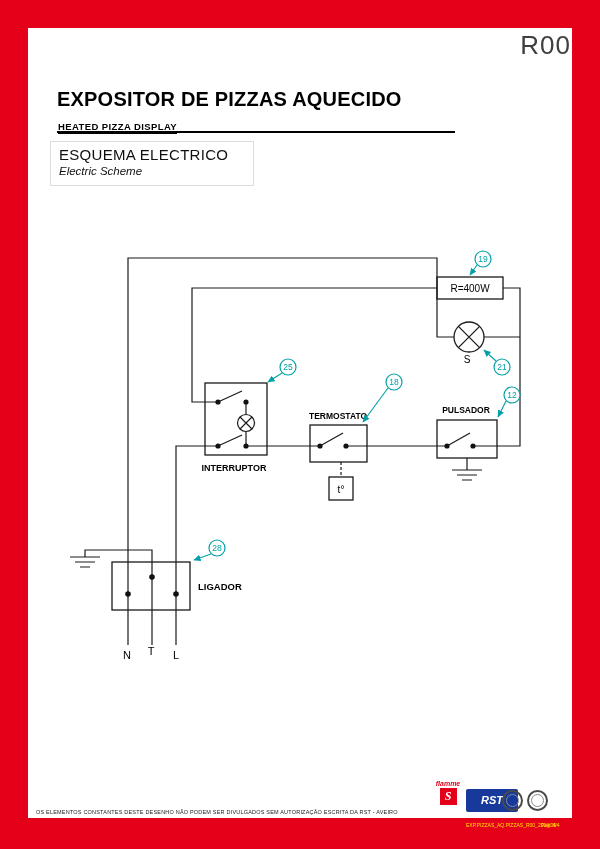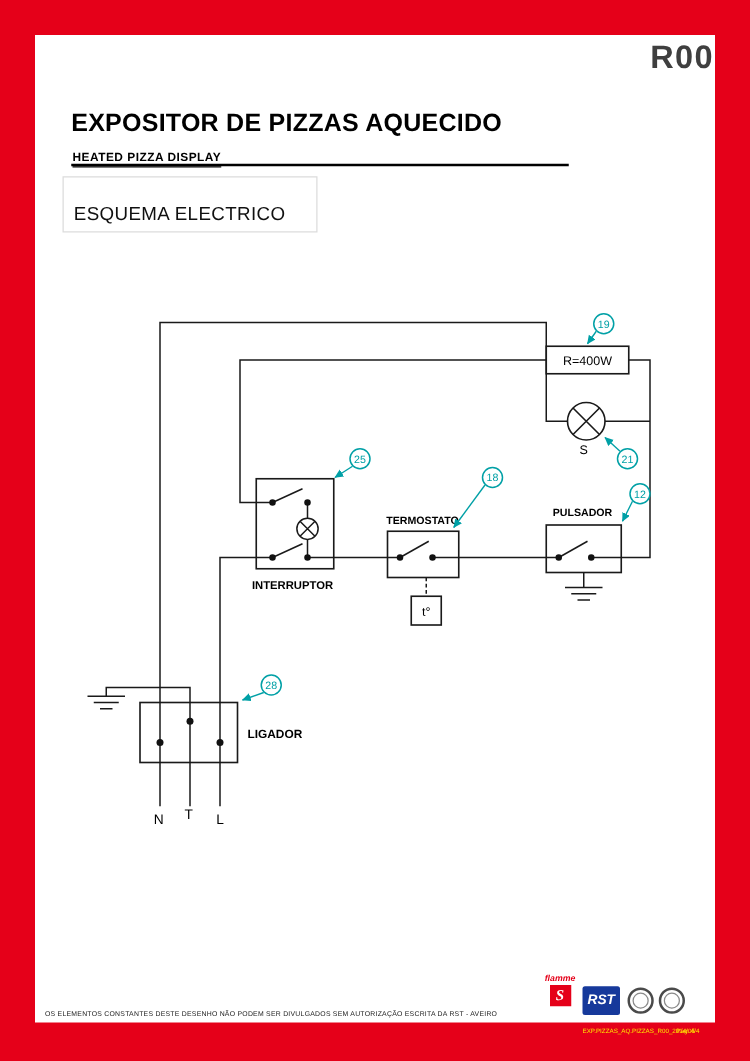--- a/index.html
+++ b/index.html
@@ -2,53 +2,54 @@
 <html><head>
 <meta charset="utf-8">
 <style>
   html,body{margin:0;padding:0;}
   body{
     width:600px;height:849px;position:relative;overflow:hidden;
     background:#e50019;
     font-family:"Liberation Sans",sans-serif;
   }
   .white-area{position:absolute;left:28px;top:28px;width:544px;height:790px;background:#ffffff;}
-  .rev{position:absolute;top:30px;right:29px;font-size:26px;font-weight:bold;color:#3f3f3f;letter-spacing:1px;}
+  .rev{position:absolute;top:30px;right:29px;font-size:26px;font-weight:normal;color:#3f3f3f;letter-spacing:1px;}
   .title-block{position:absolute;left:57px;top:88px;width:398px;border-bottom:2px solid #000;padding-bottom:20px;
     font-size:20px;font-weight:bold;color:#000;letter-spacing:.2px;}
   .subtitle{position:absolute;left:58px;top:121px;font-size:9.5px;font-weight:bold;
     border-bottom:1.5px solid #000;padding-bottom:1px;letter-spacing:.4px;}
   .section-box{position:absolute;left:50px;top:141px;width:204px;height:45px;border:1px solid #dcdcdc;
-    padding:21px 8px;box-sizing:border-box;}
+    padding:4px 8px;box-sizing:border-box;}
   .section-box .t1{font-size:15px;color:#101010;letter-spacing:.3px;}
   .section-box .t2{font-size:11.5px;font-style:italic;margin-top:2px;color:#101010;}
   svg.diagram{position:absolute;left:0;top:0;font-family:"Liberation Sans",sans-serif;}
   .disclaimer{position:absolute;left:36px;top:809px;font-size:5.5px;color:#222;letter-spacing:.2px;}
   .flamme{position:absolute;left:433px;top:780px;width:30px;text-align:center;}
   .flamme .word{color:#e50019;font-size:7px;font-weight:bold;font-style:italic;}
   .flamme .mark{width:17px;height:17px;background:#e50019;color:#fff;font-weight:bold;font-size:12px;
     line-height:17px;margin:1px auto 0;font-family:"Liberation Serif",serif;font-style:italic;}
-  .rst{position:absolute;left:466px;top:789px;width:30px;height:23px;background:#16399b;color:#fff;
+  .rst{position:absolute;left:466px;top:789px;width:52px;height:23px;background:#16399b;color:#fff;
     font-weight:bold;font-style:italic;font-size:11px;text-align:center;line-height:23px;border-radius:2px;}
   .cert{position:absolute;top:790px;width:21px;height:21px;border:2px solid #4a4a4a;border-radius:50%;box-sizing:border-box;}
   .cert::after{content:"";position:absolute;left:2px;top:2px;right:2px;bottom:2px;border:1px solid #8a8a8a;border-radius:50%;}
   .cert1{left:502px;}.cert2{left:527px;}
   .docref{position:absolute;top:822px;left:466px;font-size:5px;color:#ffe000;}
   .pageref{position:absolute;top:822px;left:541px;font-size:5px;color:#ffe000;}
 </style>
 </head>
 <body>
 
 <div class="white-area"></div>
 
 <div class="rev">R00</div>
 <div class="title-block">EXPOSITOR DE PIZZAS AQUECIDO</div>
 <div class="subtitle">HEATED PIZZA DISPLAY</div>
 <div class="section-box">
   <div class="t1">ESQUEMA ELECTRICO</div>
+  <div class="t2">Electric Scheme</div>
 </div>
 
 <svg class="diagram" width="600" height="849" viewBox="0 0 600 849">
   <defs>
     <marker id="arr" markerWidth="7" markerHeight="7" refX="6" refY="3" orient="auto">
       <path d="M0,0 L6.5,3 L0,6 z" fill="#00a0a6"></path>
     </marker>
   </defs>
 
   <g stroke="#1a1a1a" stroke-width="1.3" fill="#ffffff">

